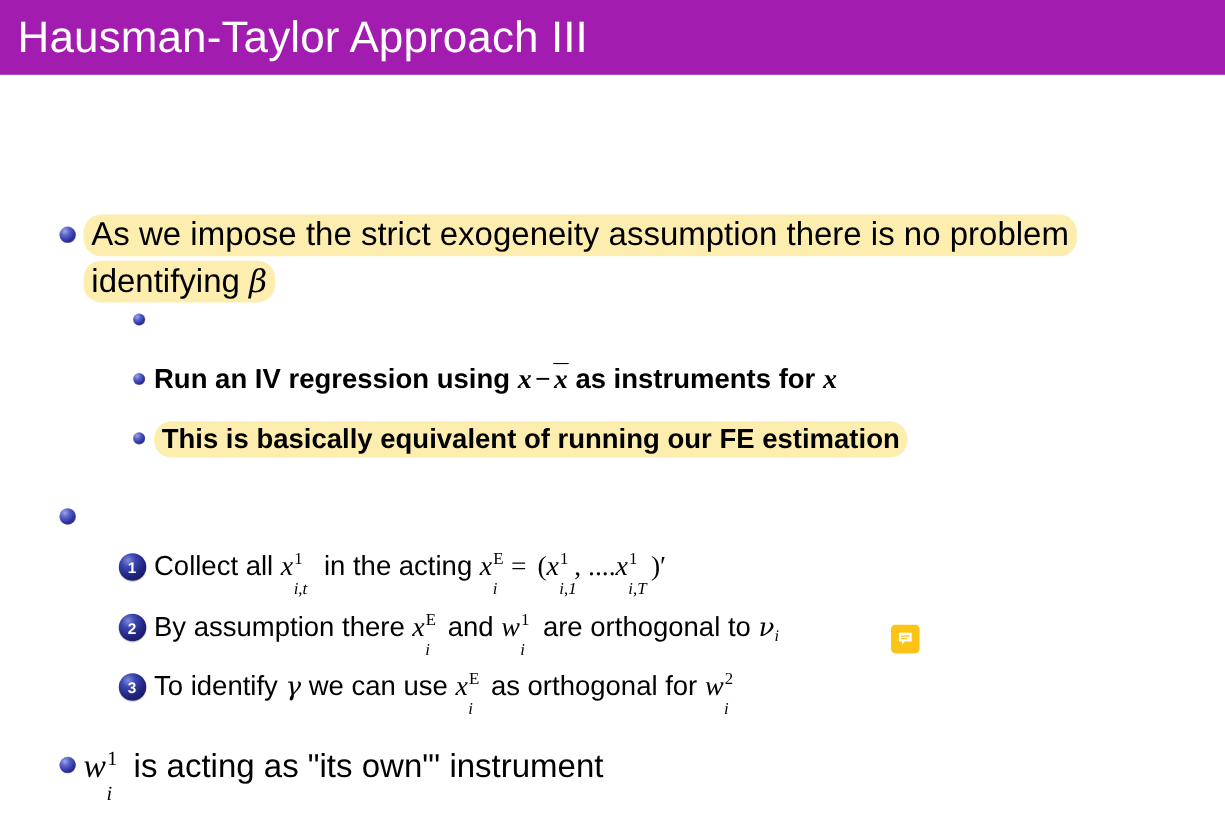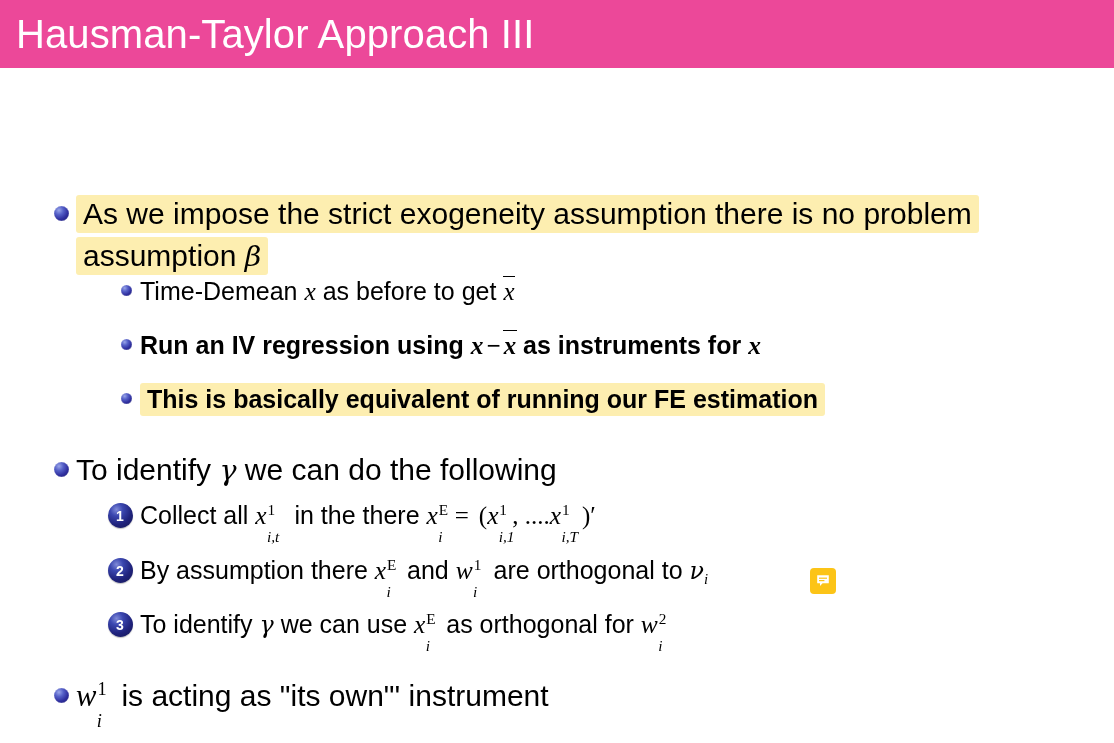--- a/index.html
+++ b/index.html
@@ -16,21 +16,21 @@
     position: relative;
   }
 
   
   .title-bar {
     position: absolute;
     left: 0;
     top: 0;
     width: 1114px;
     height: 68px;
-    background: #ec4899;
+    background: #a21caf;
     display: flex;
     align-items: center;
   }
   .title-text {
     color: #ffffff;
     font-size: 40px;
     font-weight: 400;
     letter-spacing: 0.1px;
     padding-left: 16px;
     line-height: 1;
@@ -95,21 +95,21 @@
   }
   .lvl2-text {
     font-size: 25px;
     line-height: 34px;
     color: #000000;
   }
 
   
   .hl {
     background: #fdeeb0;
-    border-radius: 3px;
+    border-radius: 16px;
     padding: 2px 7px 3px 7px;
     box-decoration-break: clone;
     -webkit-box-decoration-break: clone;
   }
 
   
   .mi {
     font-family: "Liberation Serif", serif;
     font-style: italic;
     font-size: 1.02em;
@@ -198,34 +198,28 @@
 </div>
 
 <div class="slide-body">
 
   <div class="row" style="left:46px; top:125px; width:1040px;">
     <div class="marker-col" style="width:30px; padding-top:13px;">
       <span class="sphere sphere-l1"></span>
     </div>
     <div class="lvl1-text" style="width:1000px;">
       <span class="hl"><span>As we impose the strict exogeneity assumption there is no problem</span></span><br>
-      <span class="hl"><span>assumption</span>
+      <span class="hl"><span>identifying</span>
         <span class="mgreek">β</span></span>
     </div>
   </div>
 
   <div class="row" style="left:112px; top:206px; width:900px;">
     <div class="marker-col" style="width:28px; padding-top:11px;">
       <span class="sphere sphere-l2"></span>
-    </div>
-    <div class="lvl2-text">
-      <span>Time-Demean</span>
-      <span class="mi">x</span>
-      <span>as before to get</span>
-      <span class="ovb">x</span>
     </div>
   </div>
 
   <div class="row" style="left:112px; top:260px; width:900px;font-weight:bold;">
     <div class="marker-col" style="width:28px; padding-top:11px;">
       <span class="sphere sphere-l2"></span>
     </div>
     <div class="lvl2-text">
       <span>Run an IV regression using</span>
       <span class="mi">x</span><span class="mop">−</span><span class="ovb">x</span>
@@ -240,35 +234,30 @@
     </div>
     <div class="lvl2-text">
       <span class="hl"><span>This is basically equivalent of running our FE estimation</span></span>
     </div>
   </div>
 
   <div class="row" style="left:46px; top:381px; width:1000px;">
     <div class="marker-col" style="width:30px; padding-top:13px;">
       <span class="sphere sphere-l1"></span>
     </div>
-    <div class="lvl1-text">
-      <span>To identify</span>
-      <span class="mgreek">γ</span>
-      <span>we can do the following</span>
-    </div>
   </div>
 
   <div class="row" style="left:100px; top:430px; width:960px;">
     <div class="marker-col" style="width:40px; padding-top:5px;">
       <span class="num-circle">1</span>
     </div>
     <div class="lvl2-text">
       <span>Collect all</span>
       <span class="mi"><span>x</span><span class="subsup"><span class="s-sup">1</span><span class="s-sub">i,t</span></span></span>&nbsp;&nbsp;&nbsp;
-      <span>in the there</span>
+      <span>in the acting</span>
       <span class="mi"><span>x</span><span class="subsup"><span class="s-sup">E</span><span class="s-sub">i</span></span></span>&nbsp;
       <span class="mop">=</span>
       <span class="mnum">(</span><span class="mi"><span>x</span><span class="subsup"><span class="s-sup">1</span><span class="s-sub">i,1</span></span></span>&nbsp;&nbsp;<span class="mnum">, ....</span><span class="mi"><span>x</span><span class="subsup"><span class="s-sup">1</span><span class="s-sub">i,T</span></span></span>&nbsp;&nbsp;&nbsp;<span class="mnum">)</span><span class="mnum">′</span>
     </div>
   </div>
 
   <div class="comment-icon" style="left:810px; top:500px;">
     <svg width="16" height="16" viewBox="0 0 16 16">
       <path d="M2.2 2.2 H13.8 V10.2 H7.6 L5.0 13.0 V10.2 H2.2 Z" fill="#ffffff"></path>
       <rect x="4.0" y="4.6" width="8.0" height="1.2" fill="#fcc417"></rect>

